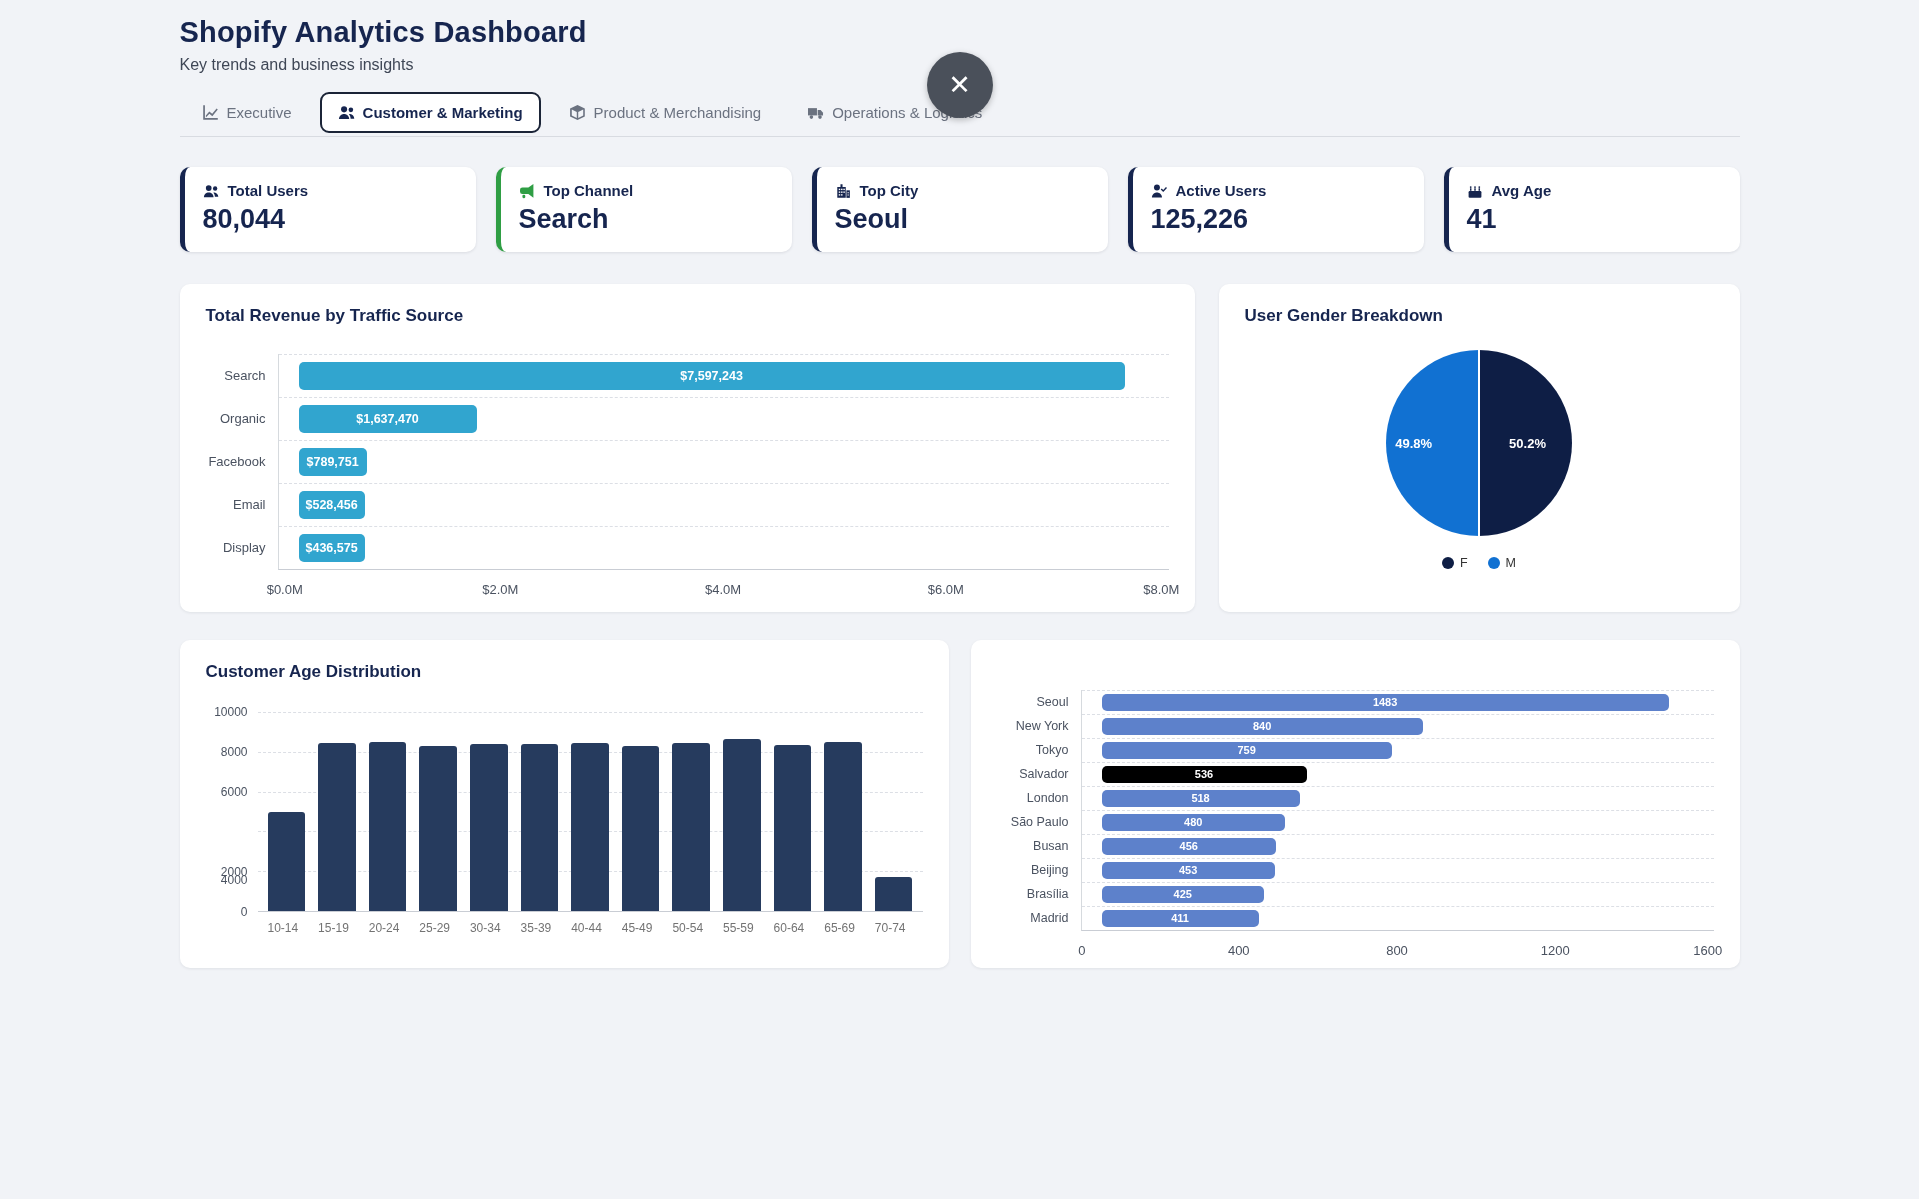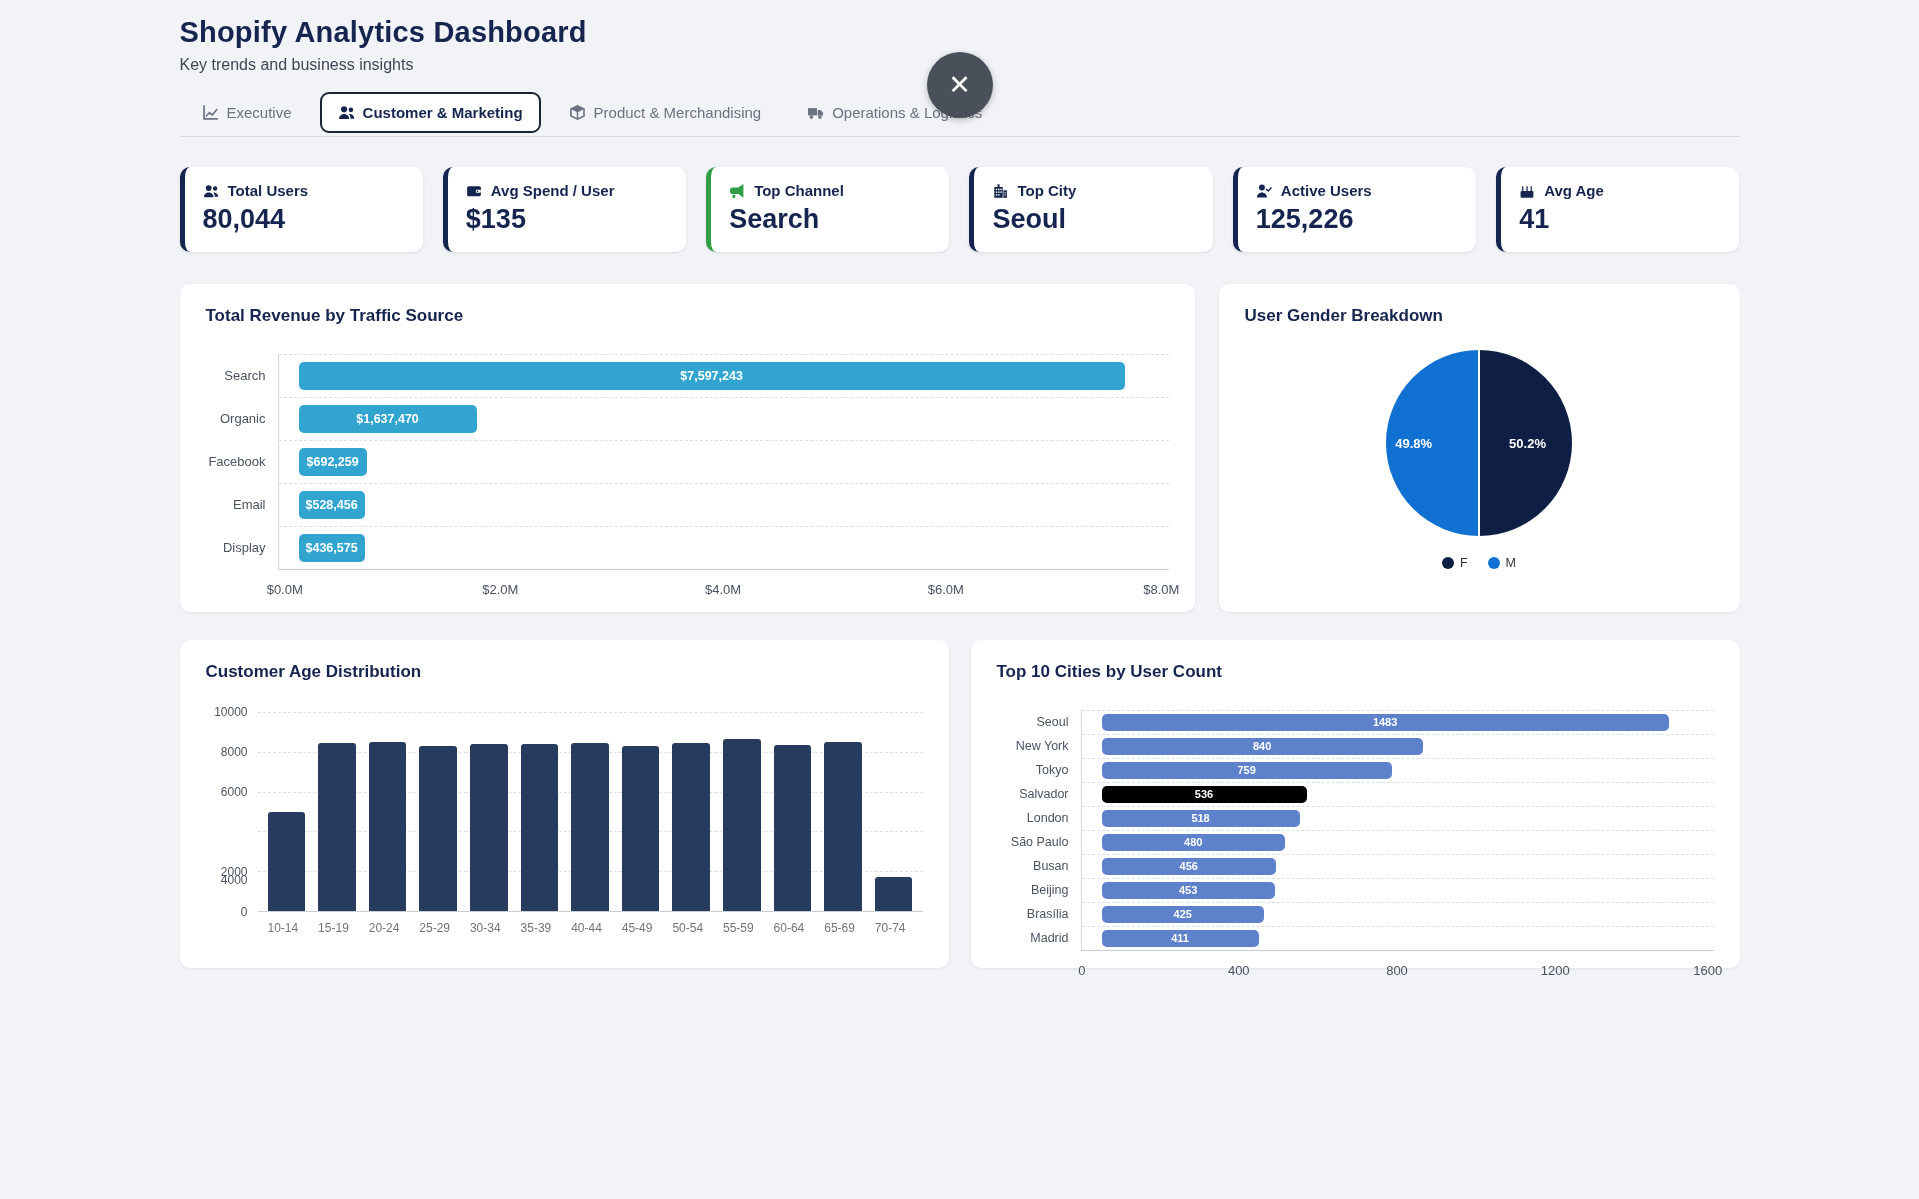--- a/index.html
+++ b/index.html
@@ -142,33 +142,20 @@
             <svg viewBox="0 0 14 14" style="width: 16px; height: 16px; fill: rgb(22, 37, 79); display: block;">
               <circle cx="5" cy="4.4" r="2.5"></circle>
               <path d="M.8 12.4c0-2.3 1.9-4.1 4.2-4.1s4.2 1.8 4.2 4.1z"></path>
               <circle cx="10.6" cy="4.8" r="1.9"></circle>
               <path d="M10 8.3c1.9.2 3.4 1.8 3.4 3.8h-3c0-1.4-.5-2.7-1.4-3.6.3-.1.7-.2 1-.2z"></path>
             </svg>
           </span>
           <span>Total Users</span>
         </div>
         <div class="kpi-value">80,044</div>
-      </div>
-      <div class="kpi-card" style="border-left-color: rgb(22, 37, 79);">
-        <div class="kpi-label">
-          <span style="display: inline-flex;">
-            <svg viewBox="0 0 14 14" style="width: 16px; height: 16px; fill: rgb(22, 37, 79); display: block;">
-              <rect x="1" y="2.8" width="12" height="8.8" rx="1.4"></rect>
-              <rect x="8.6" y="6" width="4.4" height="2.5" rx=".9" fill="#fff"></rect>
-              <rect x="9.4" y="6.7" width="1.3" height="1.1"></rect>
-            </svg>
-          </span>
-          <span>Avg Spend / User</span>
-        </div>
-        <div class="kpi-value">$135</div>
       </div>
       <div class="kpi-card" style="border-left-color: rgb(47, 158, 68);">
         <div class="kpi-label">
           <span style="display: inline-flex;">
             <svg viewBox="0 0 14 14" style="width: 16px; height: 16px; fill: rgb(47, 158, 68); display: block;">
               <path d="M12.6.9v12L8.2 9.7H3a2.1 2.1 0 0 1-2.1-2.1V6A2.1 2.1 0 0 1 3 3.9h5.2z"></path>
               <rect x="3" y="10.3" width="2.5" height="3" rx="1"></rect>
             </svg>
           </span>
           <span>Top Channel</span>
@@ -250,21 +237,21 @@
                     <span>$7,597,243</span>
                   </div>
                 </div>
                 <div class="hbar-row">
                   <div class="hbar-bar" style="width: 20.4684%; background: rgb(49, 165, 207);">
                     <span>$1,637,470</span>
                   </div>
                 </div>
                 <div class="hbar-row">
                   <div class="hbar-bar" style="width: 7.8422%; background: rgb(49, 165, 207);">
-                    <span>$692,259</span>
+                    <span>$789,751</span>
                   </div>
                 </div>
                 <div class="hbar-row">
                   <div class="hbar-bar" style="width: 6.6057%; background: rgb(49, 165, 207);">
                     <span>$528,456</span>
                   </div>
                 </div>
                 <div class="hbar-row">
                   <div class="hbar-bar" style="width: 5.45719%; background: rgb(49, 165, 207);">
                     <span>$436,575</span>
@@ -351,21 +338,20 @@
               <div class="vbar-xlabel">50-54</div>
               <div class="vbar-xlabel">55-59</div>
               <div class="vbar-xlabel">60-64</div>
               <div class="vbar-xlabel">65-69</div>
               <div class="vbar-xlabel">70-74</div>
             </div>
           </div>
         </div>
     </div>
     <div class="card card-cities">
-      <div class="chart-title">Top 10 Cities by User Count</div>
       <div class="hbar cit" id="chart-cities">
           <div class="hbar-wrap">
             <div class="hbar-cats">
               <div class="hbar-cat">Seoul</div>
               <div class="hbar-cat">New York</div>
               <div class="hbar-cat">Tokyo</div>
               <div class="hbar-cat">Salvador</div>
               <div class="hbar-cat">London</div>
               <div class="hbar-cat">São Paulo</div>
               <div class="hbar-cat">Busan</div>

